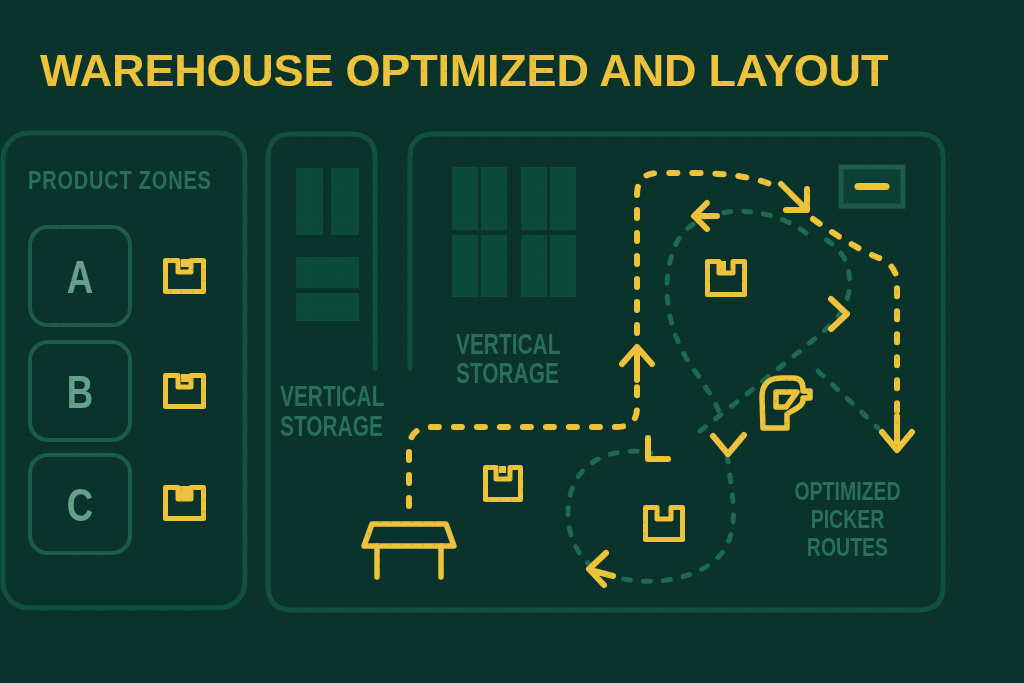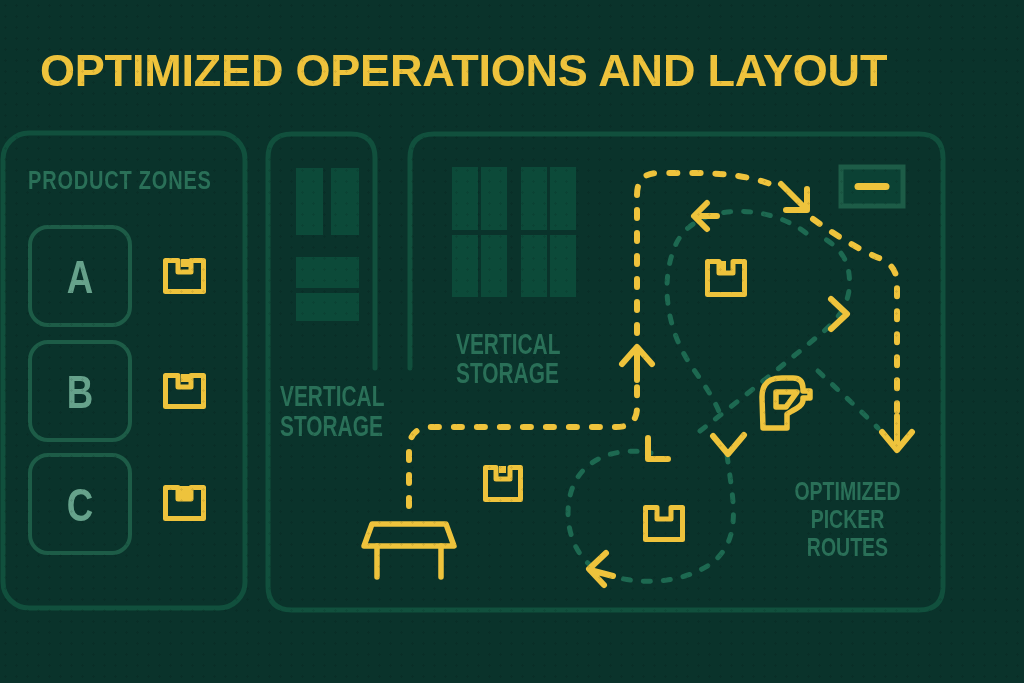--- a/index.html
+++ b/index.html
@@ -152,21 +152,21 @@
     </g>
 
     <g>
       <path class="yline" d="M763,428 L762,397 C762,382 771,378 782,378 L793,378 C801,378 803,383 803,389
                              L803,391 L810,391 L810,398 L803,398 L803,400 C803,405 798,408 792,411
                              L787,414 L787,428 Z"></path>
       <path class="yline" d="M776,392 L797,392 L786,407 L776,407 Z"></path>
     </g>
   </svg>
 
-  <div class="abs title">OPTIMIZED OPERATIONS AND LAYOUT</div>
+  <div class="abs title">WAREHOUSE OPTIMIZED AND LAYOUT</div>
 
   <div class="abs teal-label lbl-zones">PRODUCT ZONES</div>
 
   <div class="abs zone-box" style="top:225px">
     <span>A</span>
   </div>
   <div class="abs zone-box" style="top:340px">
     <span>B</span>
   </div>
   <div class="abs zone-box" style="top:453px">

